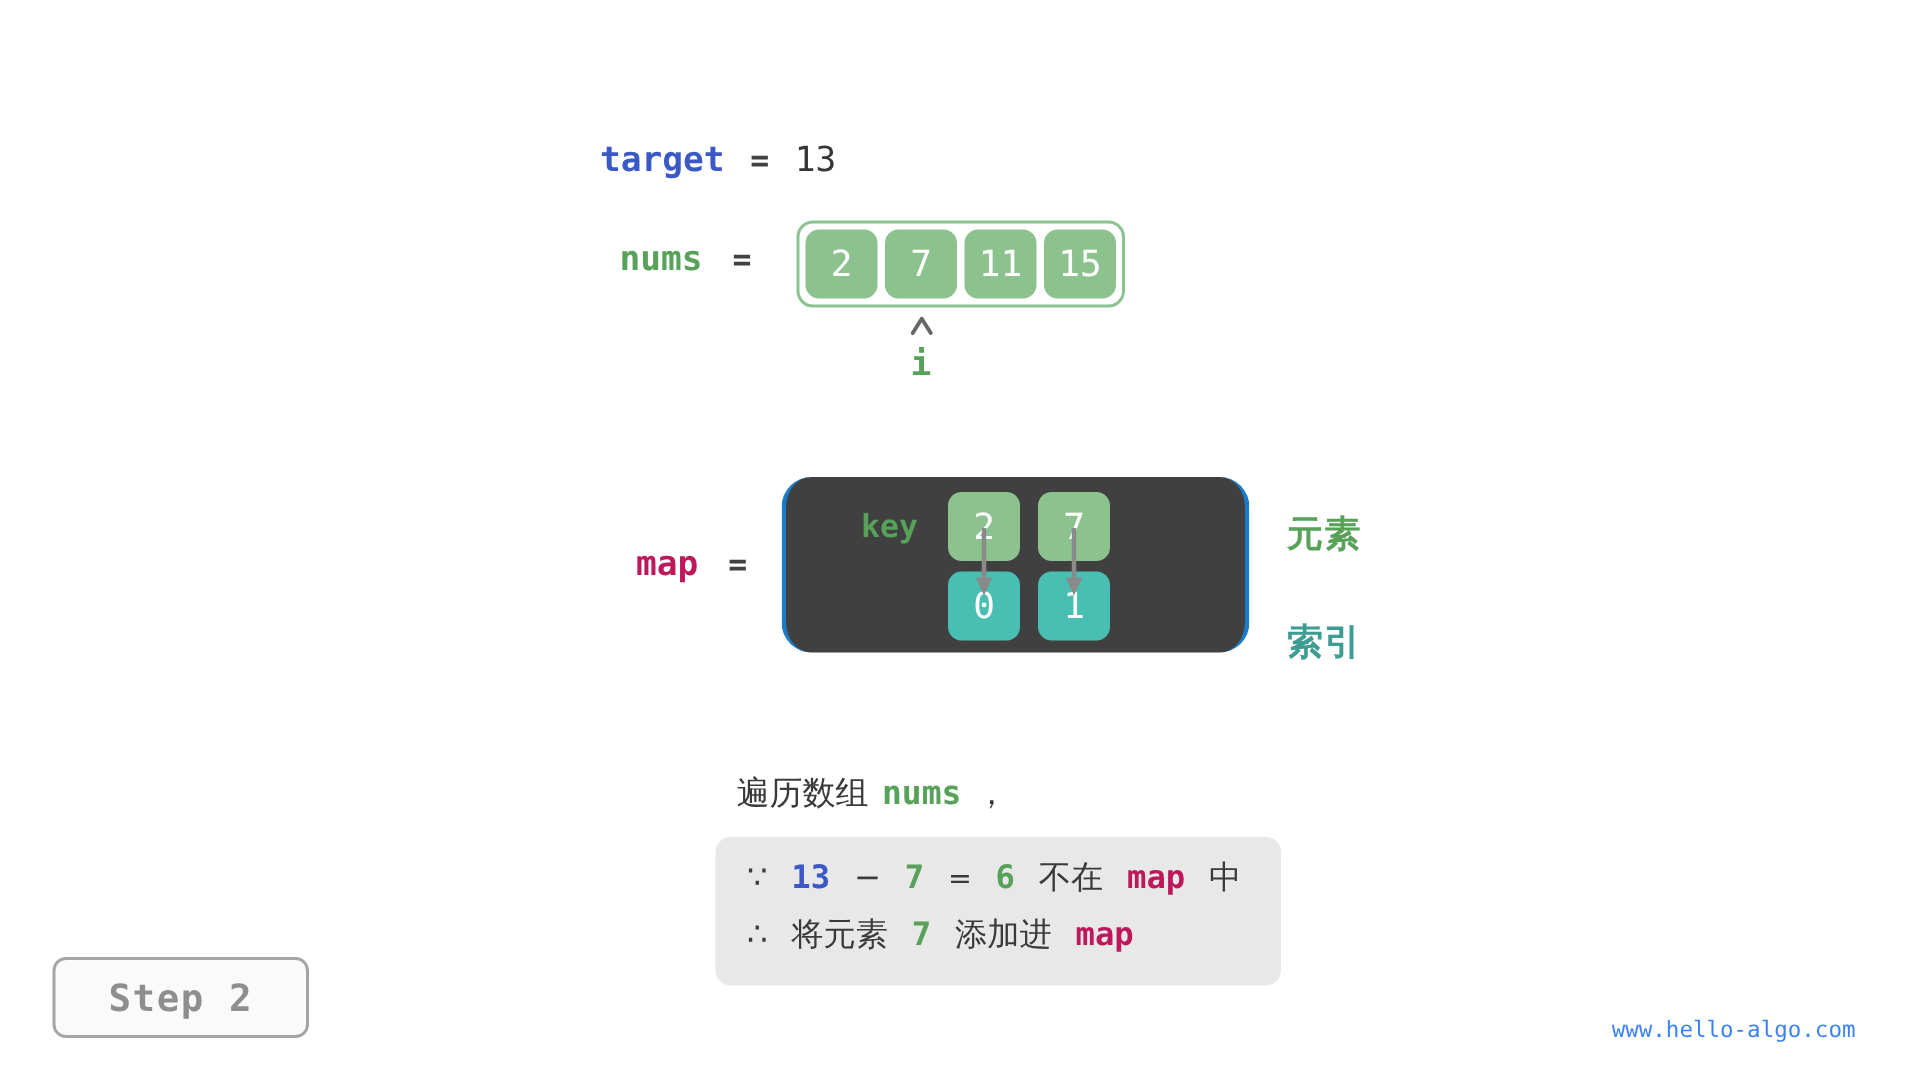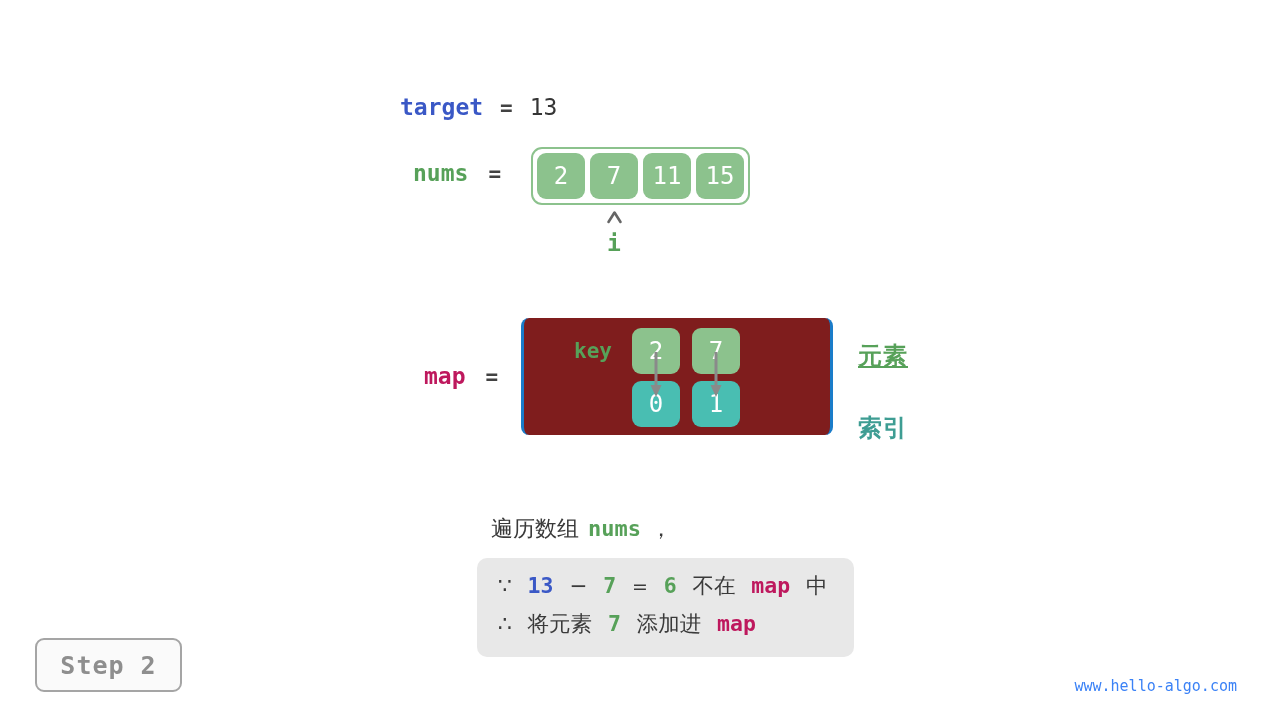--- a/index.html
+++ b/index.html
@@ -50,24 +50,24 @@
     left: 602px; top: 230px; width: 24px;
     text-align: center;
     font-family: "DejaVu Sans Mono", "Liberation Mono", monospace;
     font-weight: bold; font-size: 23px; color: #57A159;
   }
 
   
   .map-box {
     left: 521px; top: 318px;
     width: 312px; height: 117px;
-    background: #7f1d1d;
+    background: #404040;
     border-left: 3.5px solid #1A7CC9;
     border-right: 3.5px solid #1A7CC9;
-    border-radius: 8px;
+    border-radius: 20px;
   }
   .map-row-label {
     position: absolute;
     left: 0; width: 88px;
     height: 46px; line-height: 46px;
     text-align: right;
     font-family: "DejaVu Sans Mono", "Liberation Mono", monospace;
     font-weight: bold; font-size: 21px;
   }
   .map-cell { position: absolute; }
@@ -101,21 +101,21 @@
   }
   .note-box .tok { margin-right: 9px; }
   .note-box .code {
     font-family: "DejaVu Sans Mono", "Liberation Mono", monospace;
     font-weight: bold;
   }
 
   
   .step-badge {
     left: 35px; top: 638px;
-    width: 147px; height: 54px;
+    width: 171px; height: 54px;
     border: 2px solid #A5A5A5;
     border-radius: 9px;
     background: #FAFAFA;
     display: flex; align-items: center; justify-content: center;
     font-family: "DejaVu Sans Mono", "Liberation Mono", monospace;
     font-weight: bold; font-size: 25px; color: #8E8E8E;
     letter-spacing: 1px;
   }
 
   
@@ -169,21 +169,21 @@
     <svg class="map-arrow-svg" style="left:125px; top:34px;" width="14" height="46" viewBox="0 0 14 46">
       <line x1="7" y1="0" x2="7" y2="34" stroke="#8A8A8A" stroke-width="3"></line>
       <polygon points="1.5,33 12.5,33 7,45" fill="#8A8A8A"></polygon>
     </svg>
     <svg class="map-arrow-svg" style="left:185px; top:34px;" width="14" height="46" viewBox="0 0 14 46">
       <line x1="7" y1="0" x2="7" y2="34" stroke="#8A8A8A" stroke-width="3"></line>
       <polygon points="1.5,33 12.5,33 7,45" fill="#8A8A8A"></polygon>
     </svg>
   </div>
 
-  <div class="abs side-label c-green" style="left:858px; top:340px;text-decoration:underline;">元素</div>
+  <div class="abs side-label c-green" style="left:858px; top:340px;">元素</div>
   <div class="abs side-label c-teal" style="left:858px; top:412px;">索引</div>
 
   <div class="abs caption">
     <span>遍历数组</span>
     <span class="code c-green">nums</span>
     <span>，</span>
   </div>
 
   <div class="abs note-box">
     <div>

